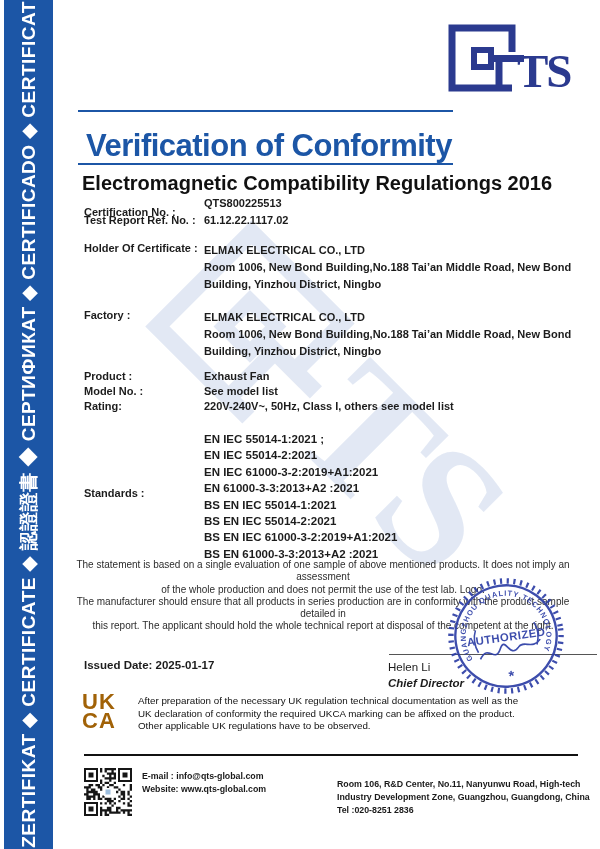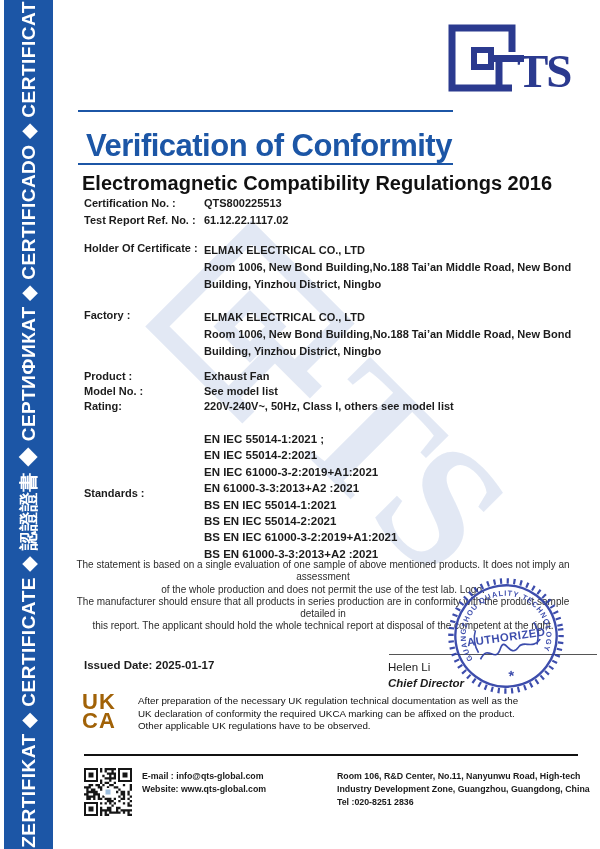--- a/index.html
+++ b/index.html
@@ -40,21 +40,21 @@
   .sig-title{position:absolute;left:388px;top:677px;font-size:11.5px;font-weight:bold;font-style:italic;z-index:1;}
   .stamp{position:absolute;left:447px;top:577px;width:118px;height:118px;z-index:4;
         transform:rotate(-8deg);opacity:.92;}
   .ukca{position:absolute;left:82px;top:693px;font-size:22px;font-weight:bold;color:#a16207;
         line-height:18.5px;letter-spacing:1px;z-index:1;}
   .ukca-text{position:absolute;left:138px;top:695px;width:430px;font-size:9.8px;font-weight:normal;
         line-height:12.6px;color:#111;z-index:1;}
   .divider{position:absolute;left:84px;top:754px;width:494px;height:1.5px;background:#111;z-index:1;}
   .qr{position:absolute;left:84px;top:768px;width:48px;height:48px;z-index:1;}
   .fcol{position:absolute;top:770px;font-size:8.8px;font-weight:bold;line-height:13.2px;color:#1a1a1a;z-index:1;}
-  .fcol1{left:142px;} .fcol2{left:337px;}
+  .fcol1{left:142px;} .fcol2{left:337px;margin-top:8px;}
 </style>
 </head>
 <body>
 
 <div class="page">
 
   <div class="watermark">
     <svg width="176" height="168" viewBox="0 0 82 78">
       <g fill="none" stroke="#ccd7ec" stroke-width="8">
         <path d="M66,40 L66,7 L6,7 L6,69 L66,69"></path>
@@ -79,21 +79,21 @@
       </g>
       <text x="70" y="71" class="logo-ts" fill="#2b3a8f" font-family="Liberation Serif,serif" font-weight="bold" font-size="47">TS</text>
     </svg>
   </div>
 
   <div class="rule rule-top"></div>
   <div class="title">Verification of Conformity</div>
   <div class="rule rule-bottom"></div>
   <div class="subtitle">Electromagnetic Compatibility Regulationgs 2016</div>
 
-  <div class="lbl" style="top:197px">Certification No. :</div>
+  <div class="lbl" style="top:206px">Certification No. :</div>
   <div class="val" style="top:197px">QTS800225513</div>
   <div class="lbl" style="top:214px">Test Report Ref. No. :</div>
   <div class="val" style="top:214px">61.12.22.1117.02</div>
 
   <div class="lbl" style="top:242px">Holder Of Certificate :</div>
   <div class="val addr" style="top:242px">
     <div>ELMAK ELECTRICAL CO., LTD</div>
     <div>Room 1006, New Bond Building,No.188 Tai’an Middle Road, New Bond</div>
     <div>Building, Yinzhou District, Ningbo</div>
   </div>

